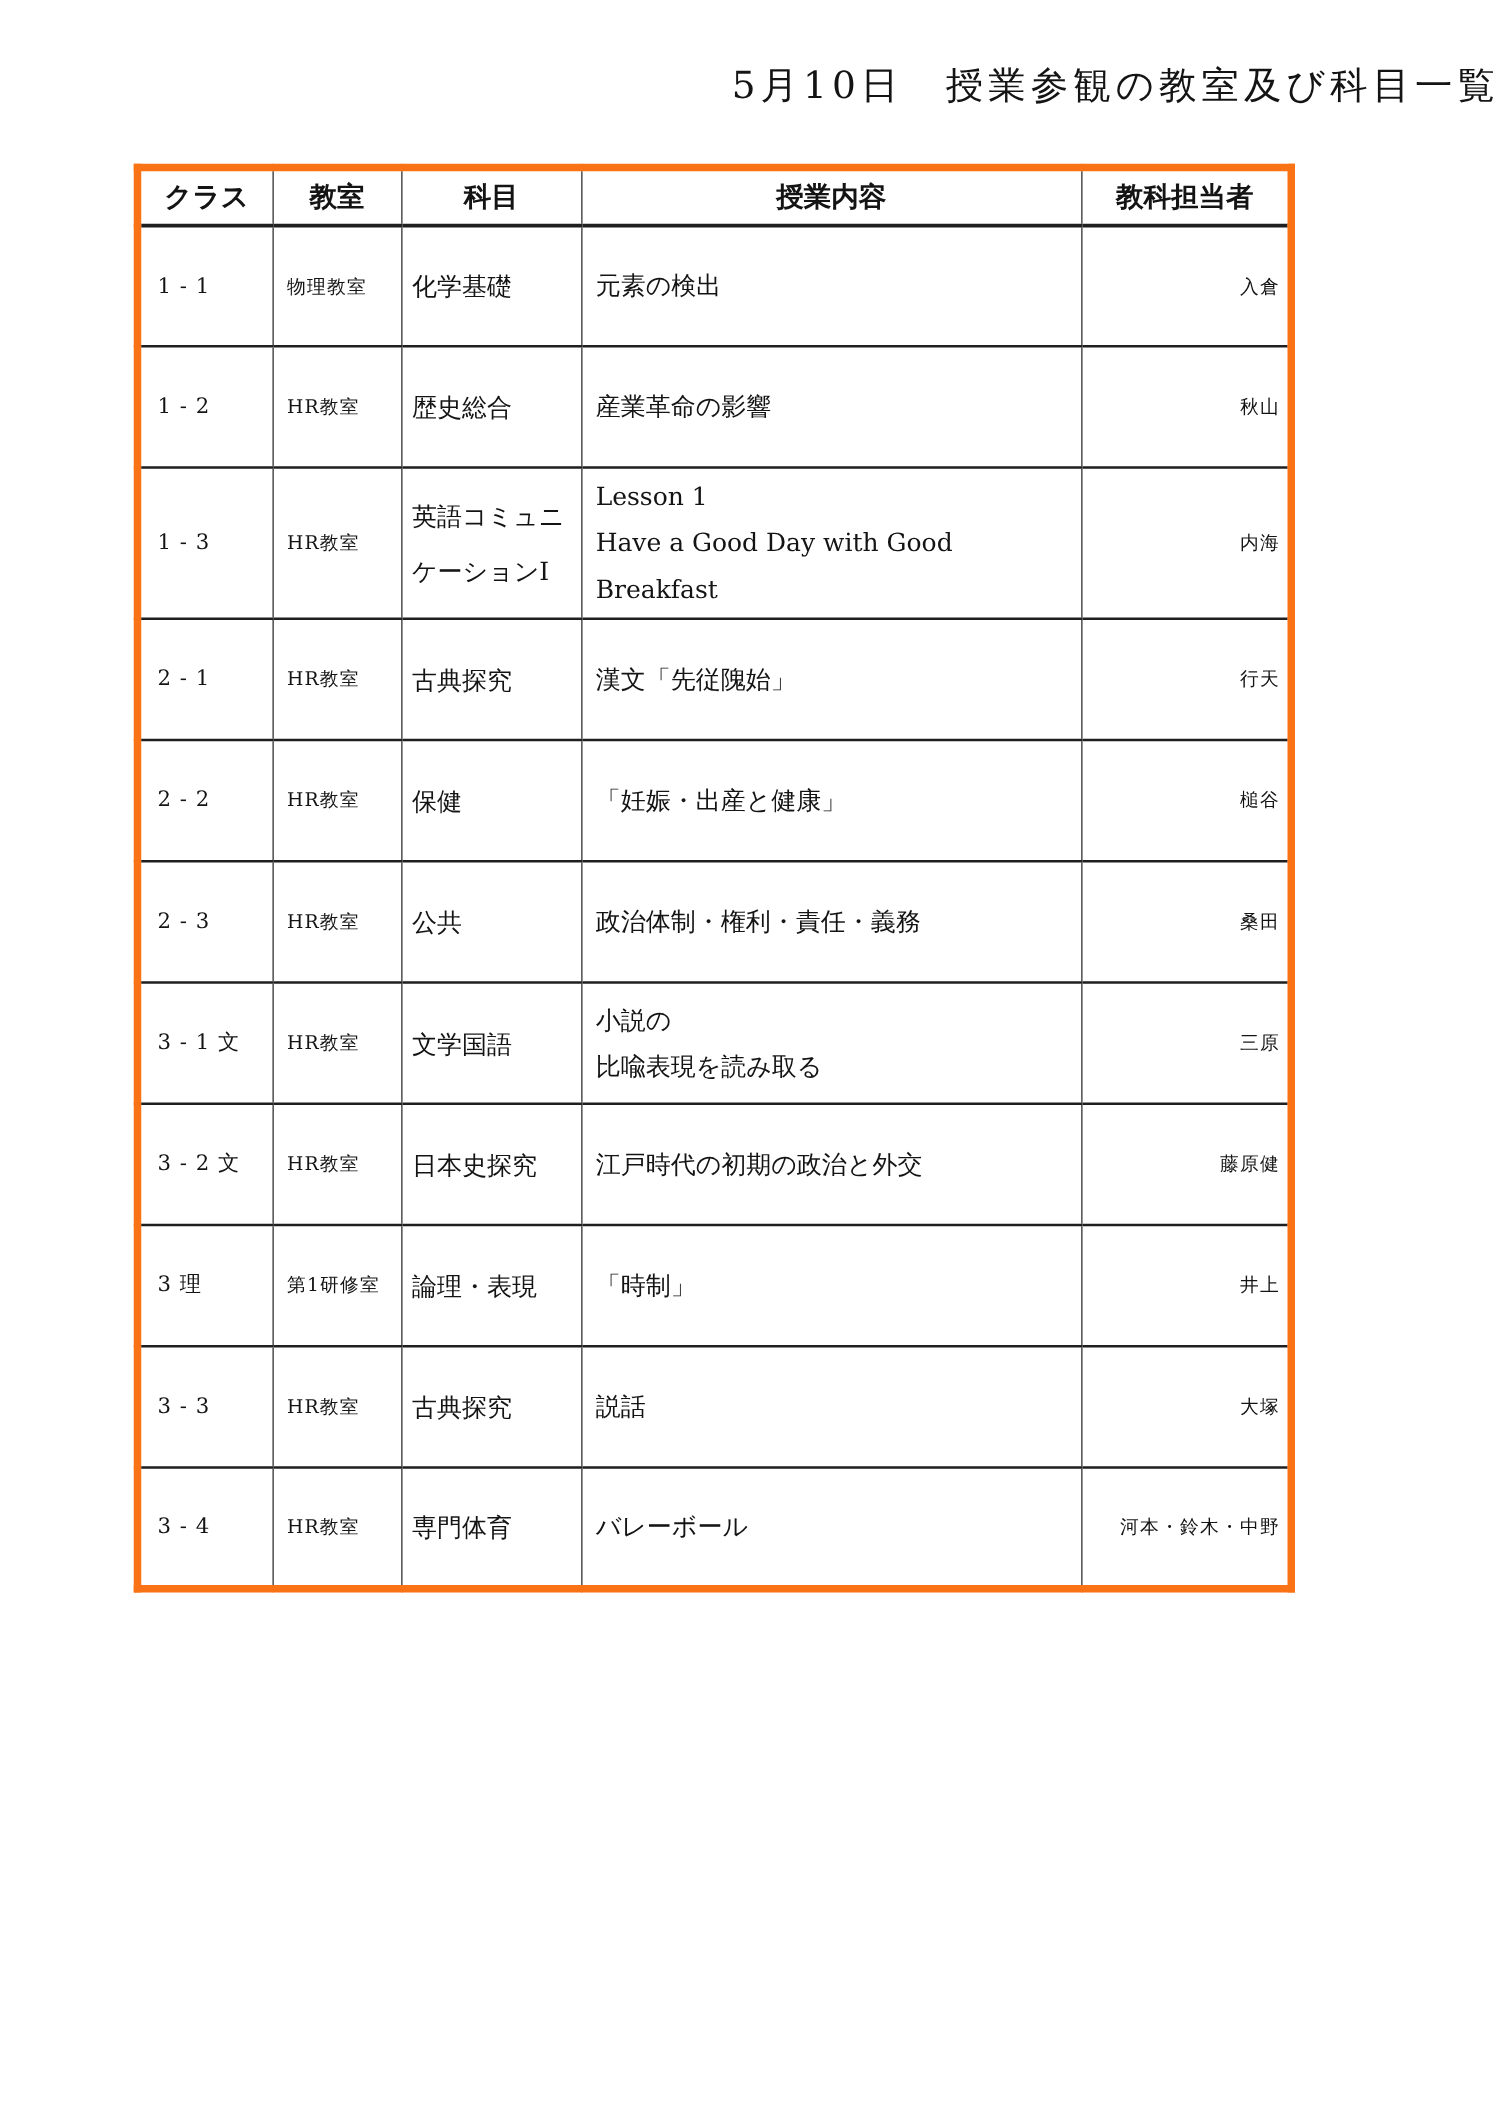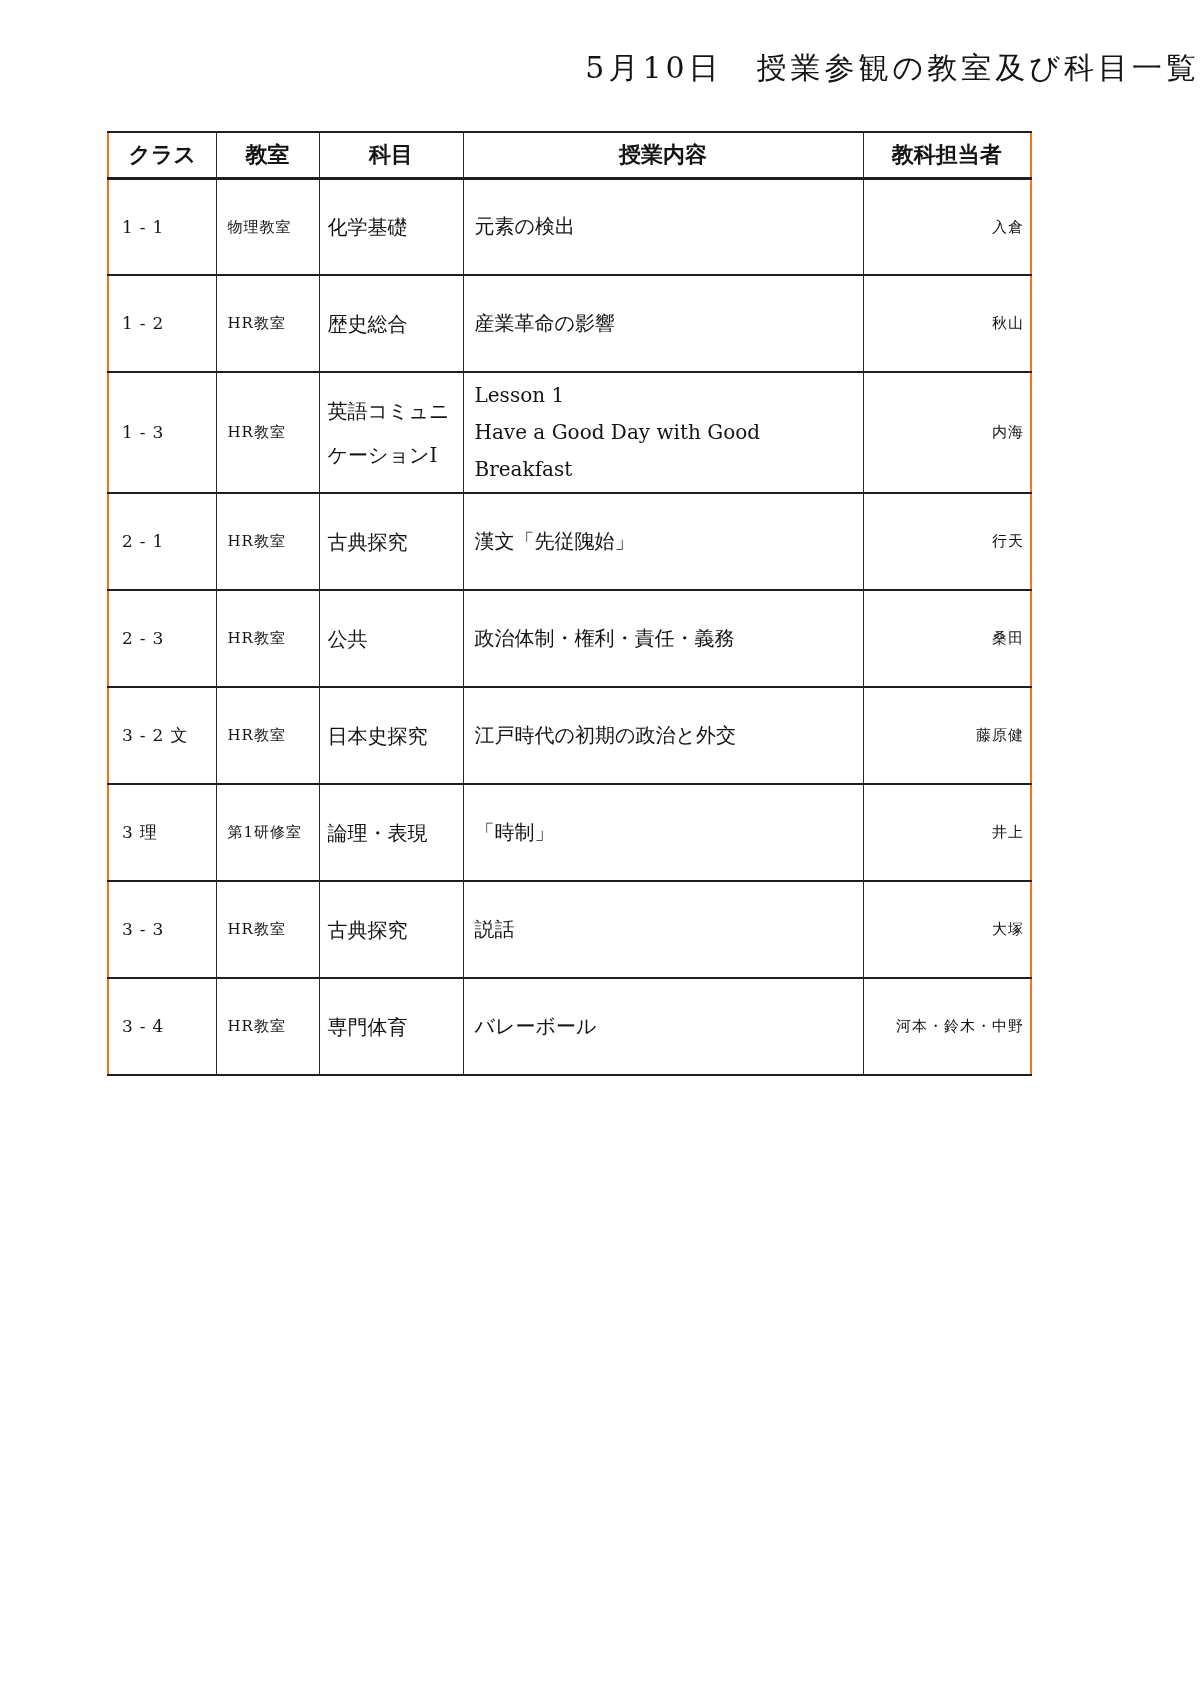--- a/index.html
+++ b/index.html
@@ -20,21 +20,21 @@
     font-size: 30px;
     letter-spacing: 4px;
     font-weight: normal;
     white-space: pre;
   }
   table.schedule {
     border-collapse: collapse;
     table-layout: fixed;
     width: 923px;
     margin: 42px 0 0 107px;
-    border: 2px solid #f97316;
+    border: 6px solid #f97316;
   }
   col.c-class   { width: 108px; }
   col.c-room    { width: 103px; }
   col.c-subject { width: 144px; }
   col.c-content { width: 400px; }
   col.c-teacher { width: 168px; }
 
   th, td {
     border: 1px solid #2a2a2a;
     border-top: 2px solid #1f1f1f;
@@ -135,25 +135,40 @@
     <td class="teacher-cell">内海</td>
   </tr>
       <tr>
     <td class="class-cell">2-1</td>
     <td class="room-cell">HR教室</td>
     <td class="subject-cell">古典探究</td>
     <td class="content-cell">漢文「先従隗始」</td>
     <td class="teacher-cell">行天</td>
   </tr>
       <tr>
+    <td class="class-cell">2-2</td>
+    <td class="room-cell">HR教室</td>
+    <td class="subject-cell">保健</td>
+    <td class="content-cell">「妊娠・出産と健康」</td>
+    <td class="teacher-cell">槌谷</td>
+  </tr>
+      <tr>
     <td class="class-cell">2-3</td>
     <td class="room-cell">HR教室</td>
     <td class="subject-cell">公共</td>
     <td class="content-cell">政治体制・権利・責任・義務</td>
     <td class="teacher-cell">桑田</td>
+  </tr>
+      <tr>
+    <td class="class-cell">3-1文</td>
+    <td class="room-cell">HR教室</td>
+    <td class="subject-cell">文学国語</td>
+    <td class="content-cell">小説の
+比喩表現を読み取る</td>
+    <td class="teacher-cell">三原</td>
   </tr>
       <tr>
     <td class="class-cell">3-2文</td>
     <td class="room-cell">HR教室</td>
     <td class="subject-cell">日本史探究</td>
     <td class="content-cell">江戸時代の初期の政治と外交</td>
     <td class="teacher-cell">藤原健</td>
   </tr>
       <tr>
     <td class="class-cell">3理</td>

